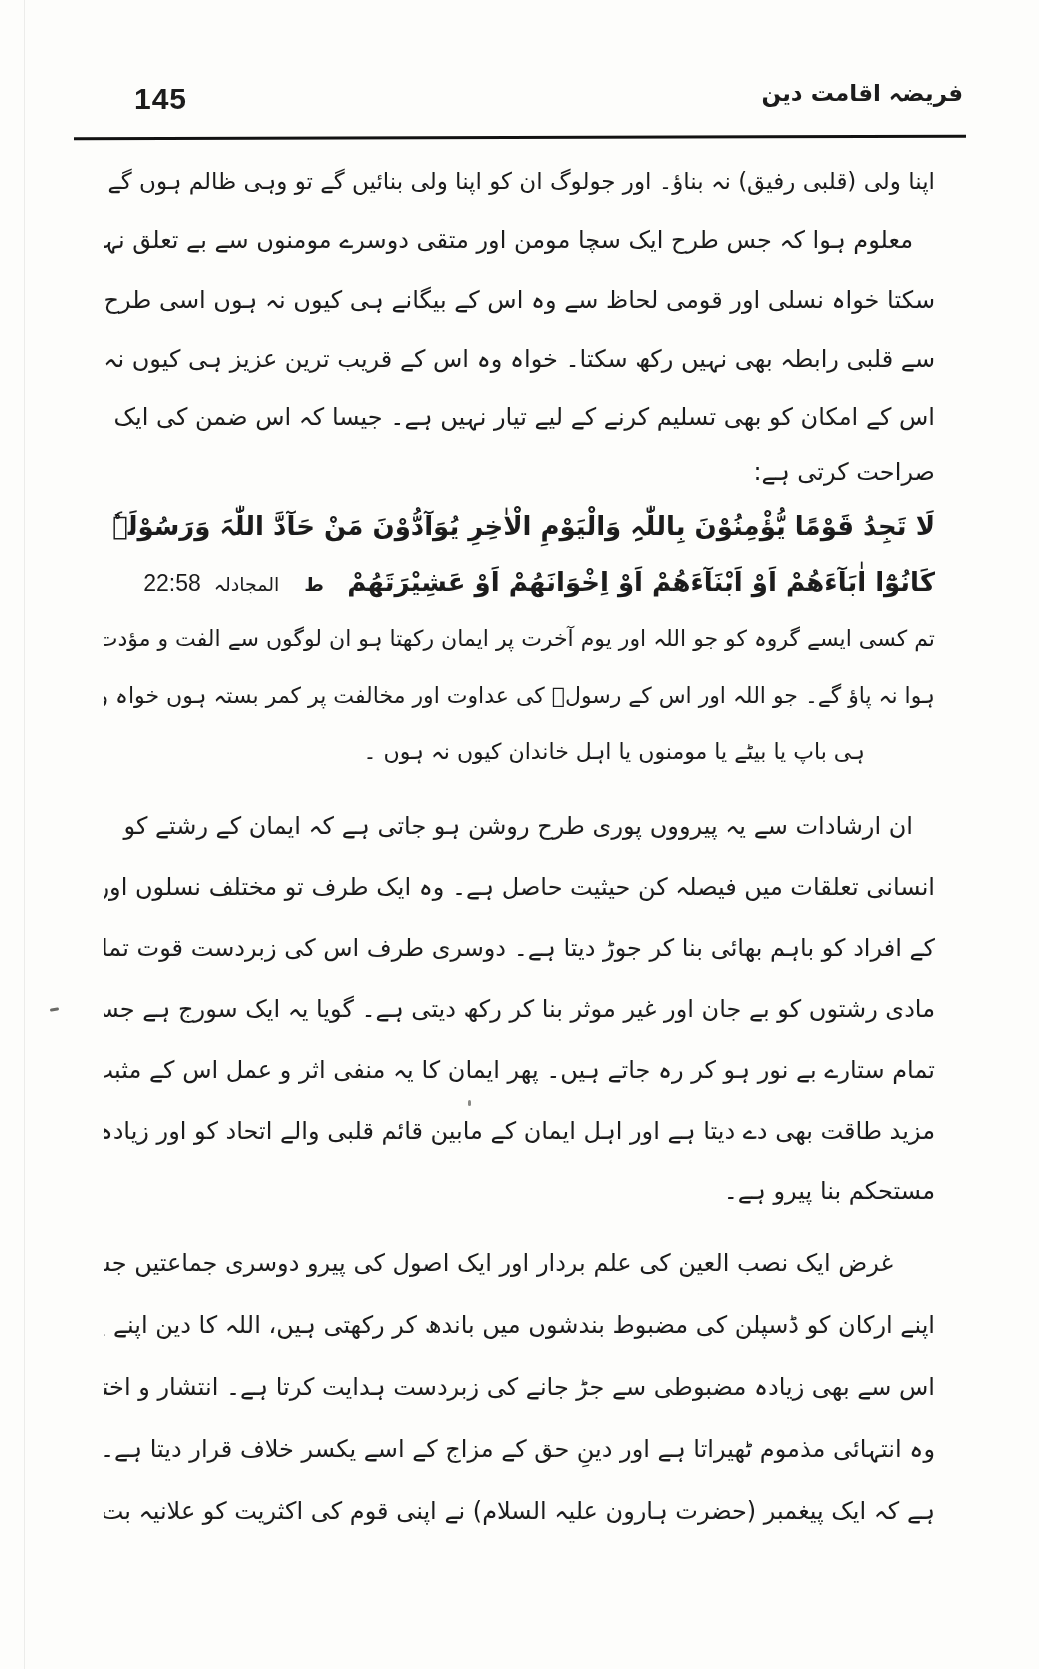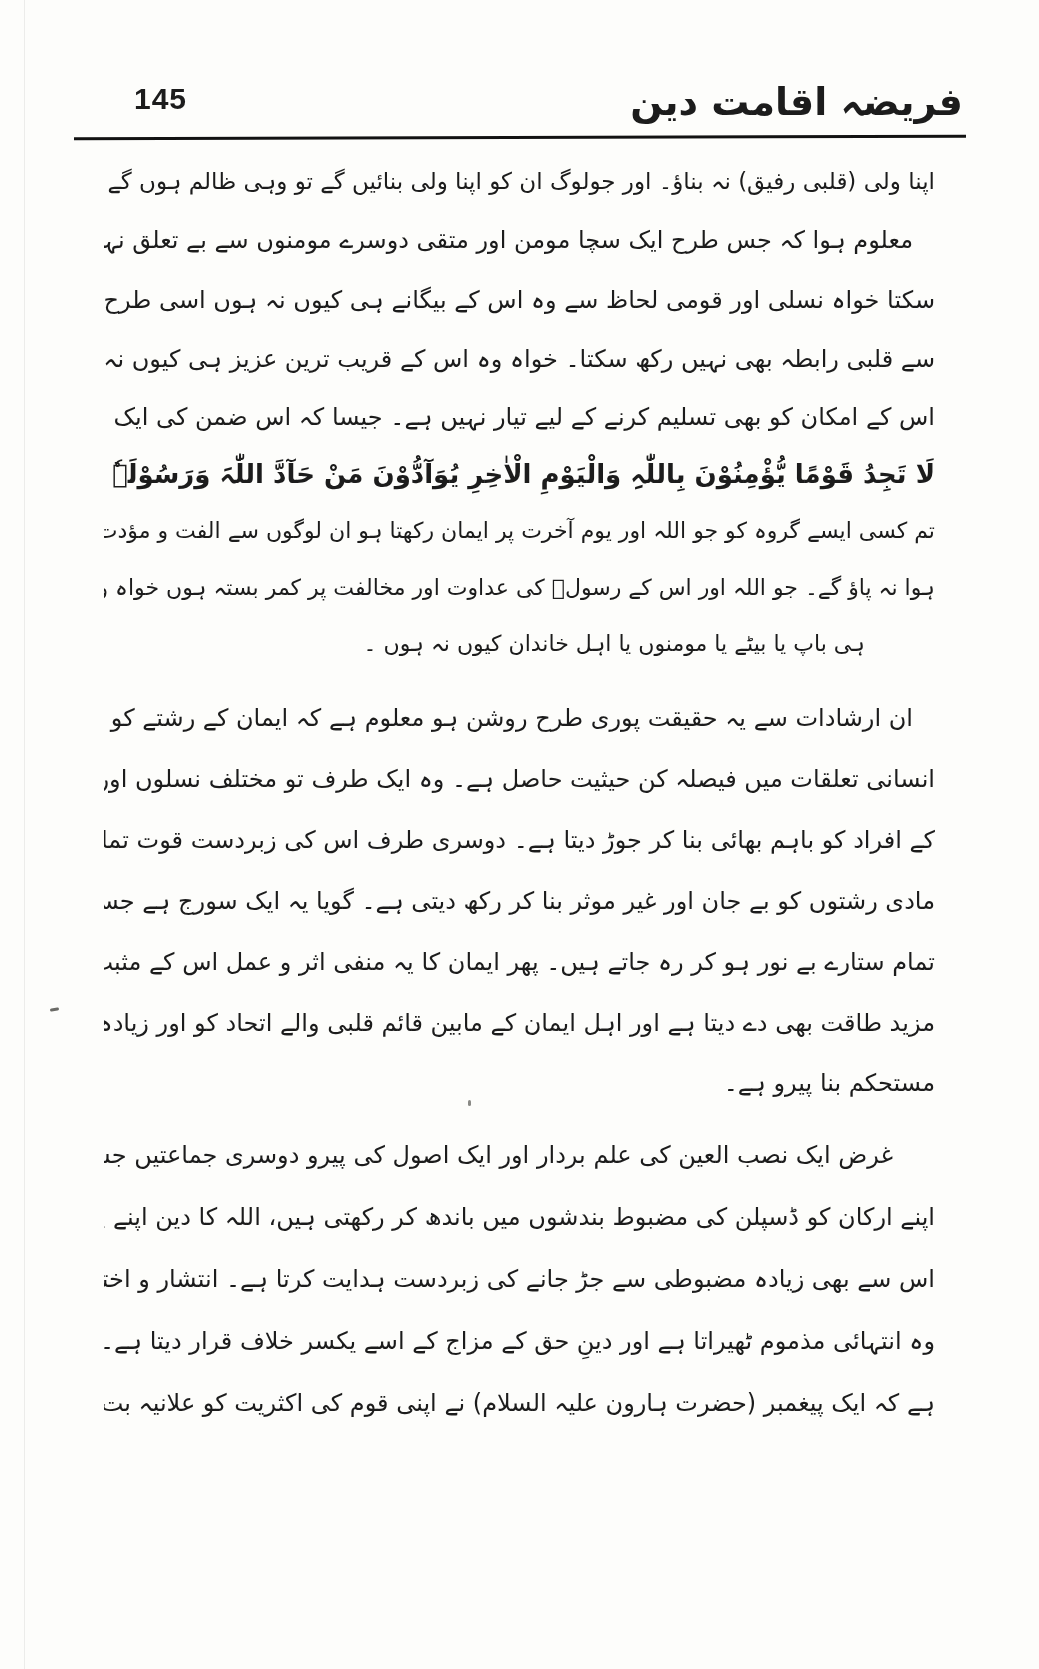--- a/index.html
+++ b/index.html
@@ -36,21 +36,21 @@
   
   .page-number{
     position:absolute;top:82px;left:134px;
     font-family:"Liberation Sans", sans-serif;
     font-weight:bold;font-size:30px;letter-spacing:1px;
     direction:ltr;
     text-align:center;
   }
   .header-title{
     position:absolute;top:80px;right:76px;
-    font-size:38px;font-weight:bold;
+    font-size:23px;font-weight:bold;
     white-space:nowrap;
   }
   .header-rule{
     position:absolute;top:136px;left:74px;width:892px;height:3px;
     background:#121212;transform:rotate(-0.15deg);
   }
   
   .body-col{
     position:absolute;top:152px;left:104px;right:104px;
   }
@@ -111,28 +111,35 @@
   <div class="header-rule"></div>
 
   <div class="body-col">
 
     <div class="line quote-line">اپنا ولی (قلبی رفیق) نہ بناؤ۔ اور جولوگ ان کو اپنا ولی بنائیں گے تو وہی ظالم ہوں گے۔</div>
 
     <div class="line indent">معلوم ہوا کہ جس طرح ایک سچا مومن اور متقی دوسرے مومنوں سے بے تعلق نہیں رہ</div>
     <div class="line">سکتا خواہ نسلی اور قومی لحاظ سے وہ اس کے بیگانے ہی کیوں نہ ہوں اسی طرح وہ فساق و فجار</div>
     <div class="line h58">سے قلبی رابطہ بھی نہیں رکھ سکتا۔ خواہ وہ اس کے قریب ترین عزیز ہی کیوں نہ ہوں۔ قرآن</div>
     <div class="line h58">اس کے امکان کو بھی تسلیم کرنے کے لیے تیار نہیں ہے۔ جیسا کہ اس ضمن کی ایک اور آیت</div>
+    <div class="line h52">صراحت کرتی ہے:</div>
 
     <div class="line verse-line">لَا تَجِدُ قَوْمًا يُّؤْمِنُوْنَ بِاللّٰہِ وَالْیَوْمِ الْاٰخِرِ یُوَآدُّوْنَ مَنْ حَآدَّ اللّٰہَ وَرَسُوْلَہٗ وَلَوْ</div>
+    <div class="line verse-line">
+      <span>كَانُوْٓا اٰبَآءَھُمْ اَوْ اَبْنَآءَھُمْ اَوْ اِخْوَانَھُمْ اَوْ عَشِیْرَتَھُمْ</span>
+      <span class="verse-pause">ط</span>
+      <span class="verse-ref-surah">المجادلہ</span>
+      <span class="verse-ref-num">22:58</span>
+    </div>
 
     <div class="line trans-line">تم کسی ایسے گروہ کو جو اللہ اور یوم آخرت پر ایمان رکھتا ہو ان لوگوں سے الفت و مؤدت کا رشتہ رکھتا</div>
     <div class="line trans-line">ہوا نہ پاؤ گے۔ جو اللہ اور اس کے رسولؐ کی عداوت اور مخالفت پر کمر بستہ ہوں خواہ وہ اس کے اپنے</div>
     <div class="line trans-line trans-last">ہی باپ یا بیٹے یا مومنوں یا اہل خاندان کیوں نہ ہوں ۔</div>
 
-    <div class="line h61 indent mt16">ان ارشادات سے یہ حقیقت پوری طرح روشن ہو معلوم ہے کہ ایمان کے رشتے کو</div>
+    <div class="line h61 indent mt16">ان ارشادات سے یہ پیرووں پوری طرح روشن ہو جاتی ہے کہ ایمان کے رشتے کو</div>
     <div class="line h61">انسانی تعلقات میں فیصلہ کن حیثیت حاصل ہے۔ وہ ایک طرف تو مختلف نسلوں اور قوموں</div>
     <div class="line h61">کے افراد کو باہم بھائی بنا کر جوڑ دیتا ہے۔ دوسری طرف اس کی زبردست قوت تمام</div>
     <div class="line h61">مادی رشتوں کو بے جان اور غیر موثر بنا کر رکھ دیتی ہے۔ گویا یہ ایک سورج ہے جس کے آگے</div>
     <div class="line h61">تمام ستارے بے نور ہو کر رہ جاتے ہیں۔ پھر ایمان کا یہ منفی اثر و عمل اس کے مثبت اثر و عمل کو</div>
     <div class="line h61">مزید طاقت بھی دے دیتا ہے اور اہل ایمان کے مابین قائم قلبی والے اتحاد کو اور زیادہ</div>
     <div class="line h58">مستحکم بنا پیرو ہے۔</div>
 
     <div class="line h62 indent-lg mt12">غرض ایک نصب العین کی علم بردار اور ایک اصول کی پیرو دوسری جماعتیں جس حد تک</div>
     <div class="line h62">اپنے ارکان کو ڈسپلن کی مضبوط بندشوں میں باندھ کر رکھتی ہیں، اللہ کا دین اپنے پیرووں کو</div>
     <div class="line h62">اس سے بھی زیادہ مضبوطی سے جڑ جانے کی زبردست ہدایت کرتا ہے۔ انتشار و اختلاف کو</div>

